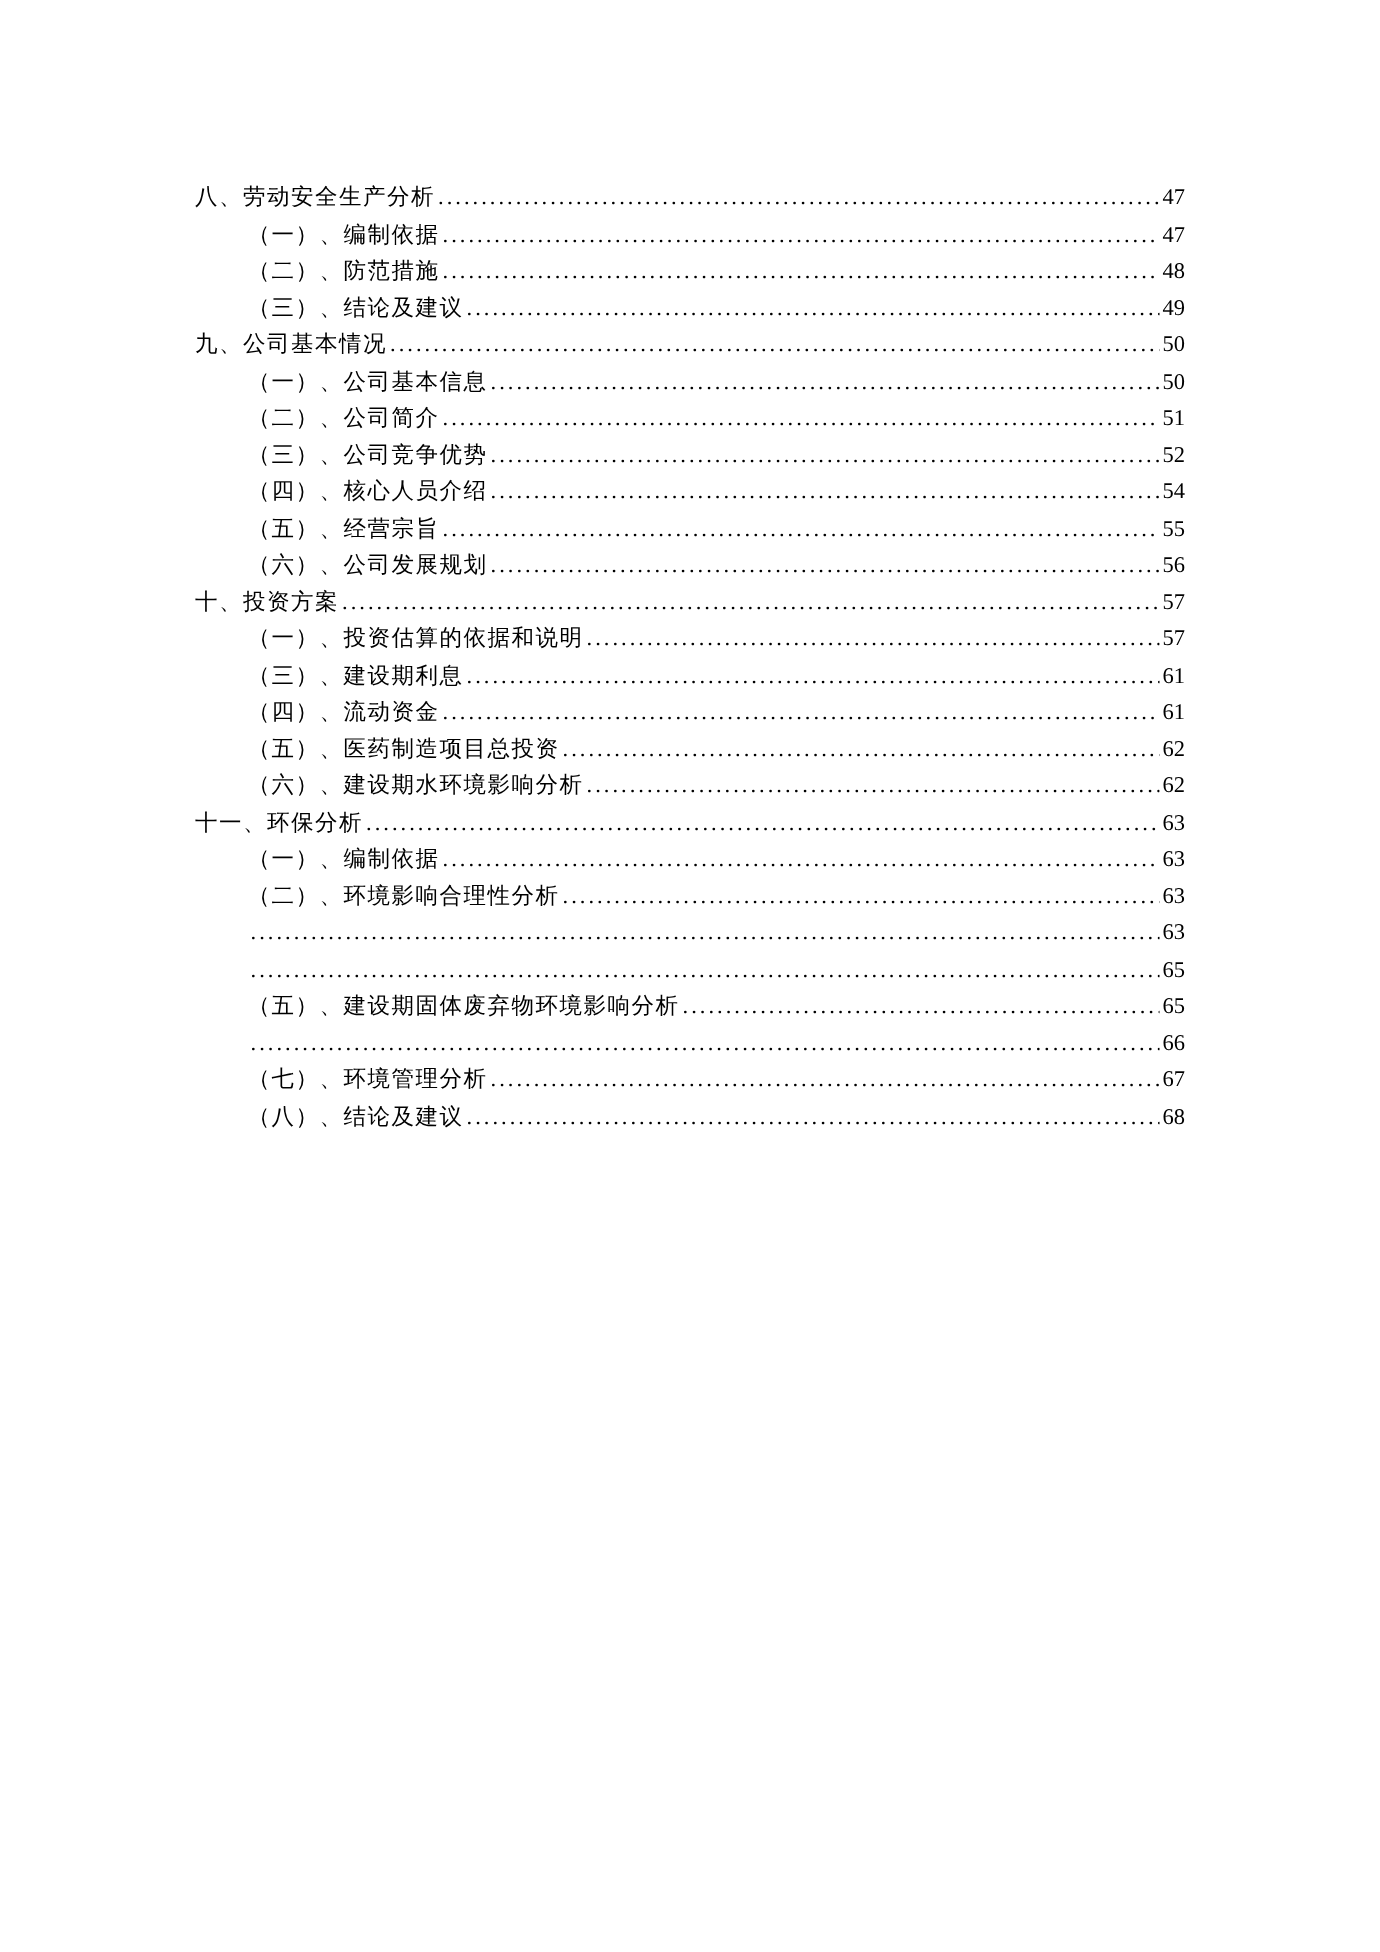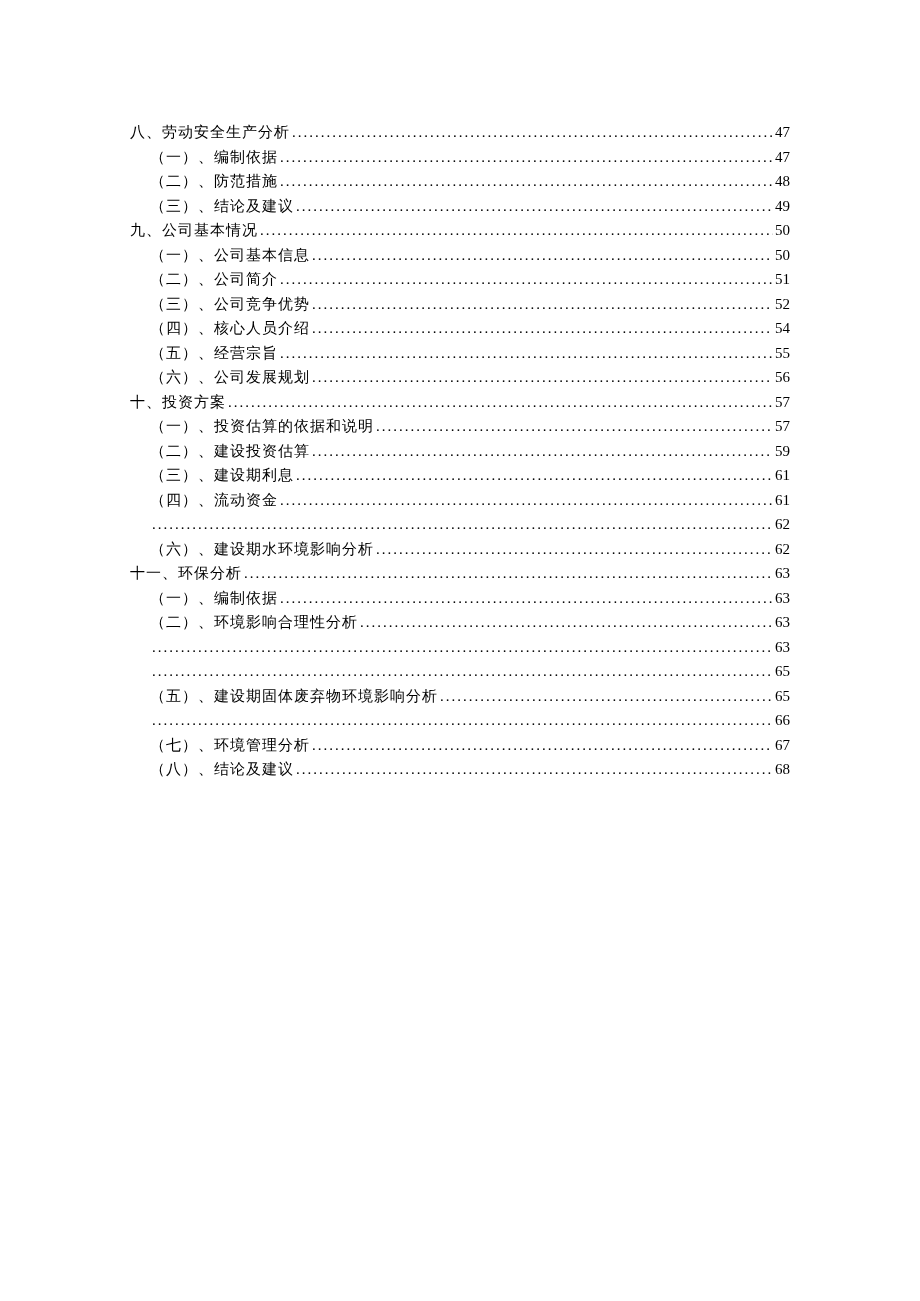--- a/index.html
+++ b/index.html
@@ -19,21 +19,21 @@
       font-size: 15px;
       line-height: 24.5px;
       color: #000;
       white-space: nowrap;
       text-align: center;
     }
     .toc-entry.level1 {
       margin-left: 0;
     }
     .toc-entry.level2 {
-      margin-left: 20px;
+      margin-left: 35px;
     }
     .label {
       flex: 0 0 auto;
       letter-spacing: 1px;
     }
     .dots {
       flex: 1 1 auto;
       overflow: hidden;
       letter-spacing: 2px;
       margin: 0 2px;
@@ -110,35 +110,31 @@
         <span class="label">十、投资方案</span>
         <span class="dots"></span>
         <span class="pagenum">57</span>
       </div>
       <div class="toc-entry level2">
         <span class="label">（一）、投资估算的依据和说明</span>
         <span class="dots"></span>
         <span class="pagenum">57</span>
       </div>
       <div class="toc-entry level2">
-        <span class="label">（二）、建设投资估算</span>
-        <span class="dots"></span>
-        <span class="pagenum">59</span>
-      </div>
-      <div class="toc-entry level2">
         <span class="label">（三）、建设期利息</span>
         <span class="dots"></span>
         <span class="pagenum">61</span>
       </div>
       <div class="toc-entry level2">
         <span class="label">（四）、流动资金</span>
         <span class="dots"></span>
         <span class="pagenum">61</span>
       </div>
       <div class="toc-entry level2">
+        <span class="label">（五）、医药制造项目总投资</span>
         <span class="dots"></span>
         <span class="pagenum">62</span>
       </div>
       <div class="toc-entry level2">
         <span class="label">（六）、建设期水环境影响分析</span>
         <span class="dots"></span>
         <span class="pagenum">62</span>
       </div>
       <div class="toc-entry level1">
         <span class="label">十一、环保分析</span>

